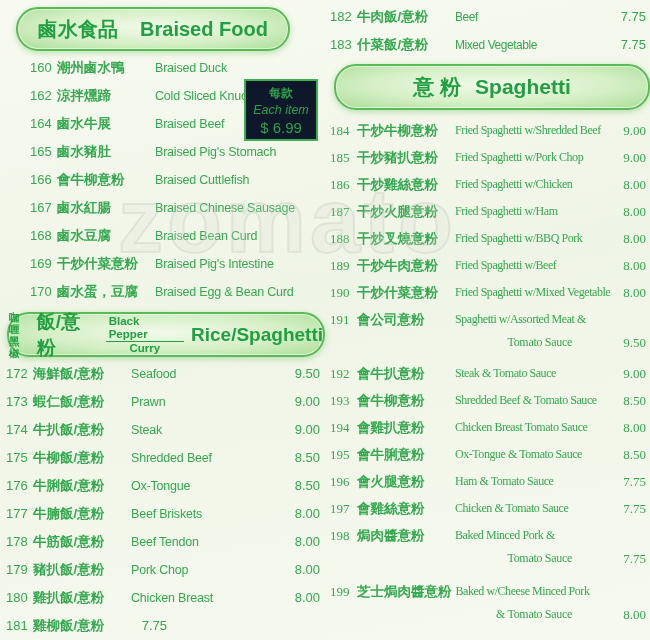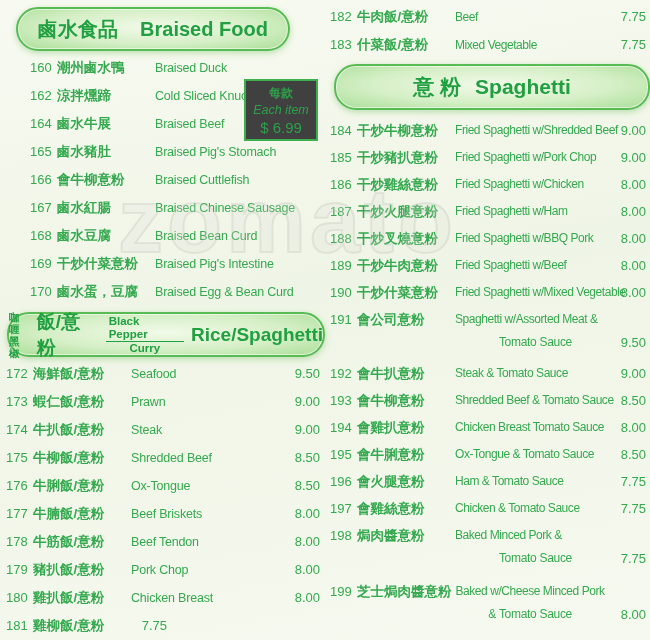--- a/index.html
+++ b/index.html
@@ -24,37 +24,37 @@
   .hdr1{left:16px;top:7px;width:270px;height:40px;font-size:20px;gap:22px;}
   .hdr2{left:7px;top:312px;width:314px;height:41px;font-size:19px;gap:7px;}
   .hdr3{left:4px;top:64px;width:312px;height:42px;font-size:21px;gap:14px;}
 
   .stack{display:flex;flex-direction:column;font-size:10.5px;line-height:12px;font-weight:bold;}
   .frac{display:flex;flex-direction:column;align-items:center;font-size:11.5px;line-height:13px;font-weight:bold;}
   .frac .frac-top{border-bottom:1.5px solid #21a041;padding:0 3px;}
 
   .price-box{
     position:absolute;left:244px;top:79px;width:70px;height:58px;
-    background:#404040;border:2px solid #3fae4e;
+    background:#0f172a;border:2px solid #3fae4e;
     display:flex;flex-direction:column;align-items:center;justify-content:center;
     line-height:17px;color:#2da04a;z-index:2;
   }
   .pb-zh{font-size:12px;font-weight:bold;}
   .pb-en{font-size:12.5px;font-style:italic;}
   .pb-price{font-size:15px;}
 
   .list{position:absolute;}
   #braised-items{left:6px;top:54px;width:314px;}
   #braised-items .row{line-height:28px;margin-left:24px;}
   #curry-items{left:6px;top:360px;width:316px;}
   #curry-items .row{line-height:28px;}
   #right-top-items{left:0;top:3px;width:318px;}
   #right-top-items .row{line-height:28px;}
   #spaghetti-items{left:0;top:117px;width:318px;}
-  #spaghetti-items .row{line-height:27px;}
+  #spaghetti-items .row{line-height:27px;font-family:Liberation Serif, serif;}
   #spaghetti-items .item:nth-child(9){margin-top:6px;}
   #spaghetti-items .item:nth-child(16){margin-top:8px;}
   #spaghetti-items .line2{line-height:23px;margin-top:-2px;gap:24px;}
 
   .row{display:flex;align-items:flex-start;white-space:nowrap;}
   .num{flex:none;width:27px;font-size:13px;}
   .zh{flex:none;min-width:94px;font-size:13.5px;font-weight:bold;margin-right:4px;}
   .en{flex:1;font-size:12.5px;min-width:0;letter-spacing:-0.2px;}
   #spaghetti-items .en,#right-top-items .en{font-size:12px;letter-spacing:-0.45px;}
   .price{flex:none;min-width:36px;text-align:right;font-size:13px;padding-right:2px;}

